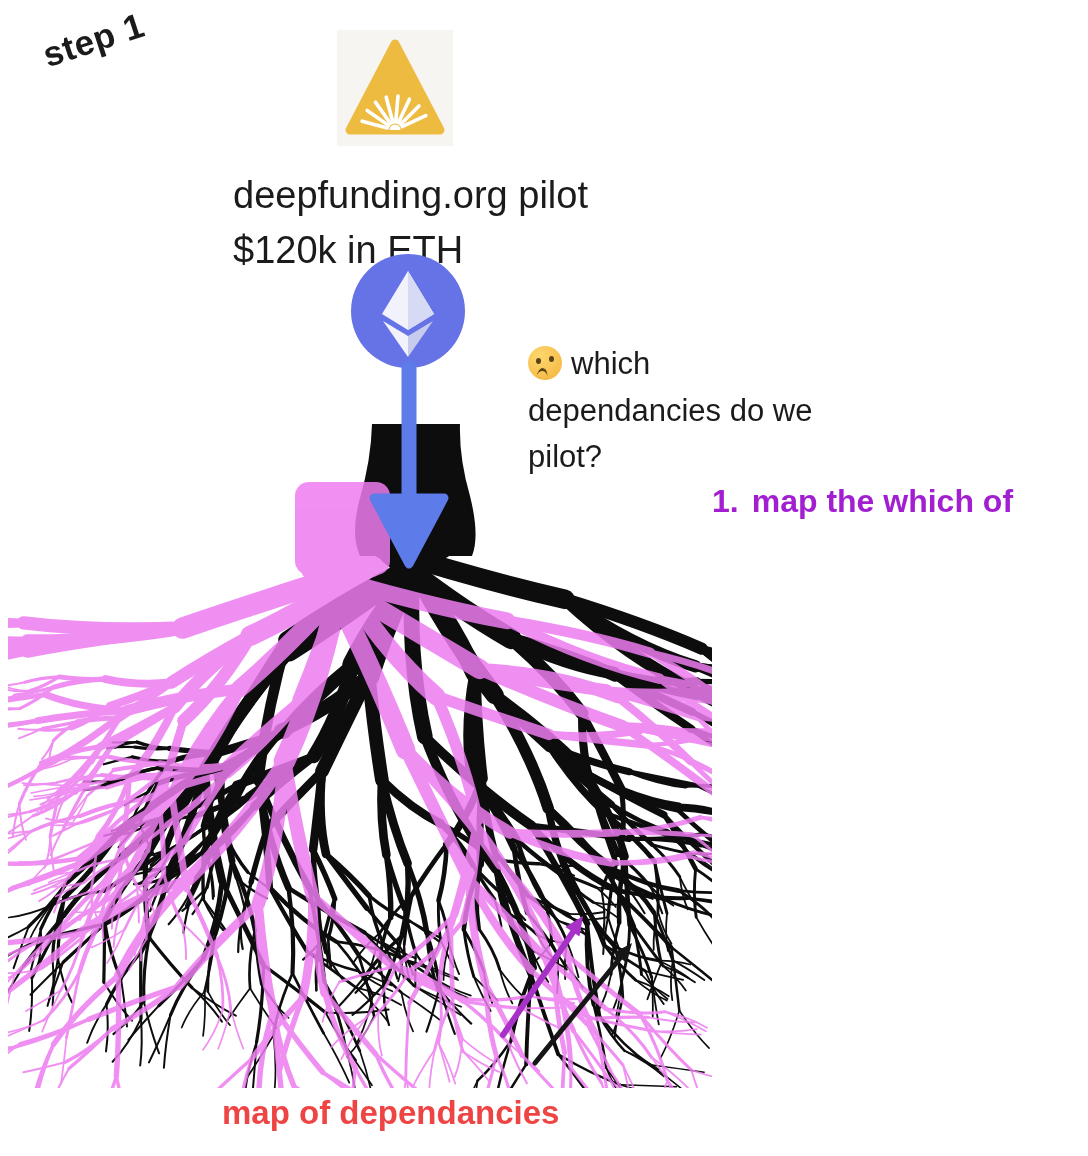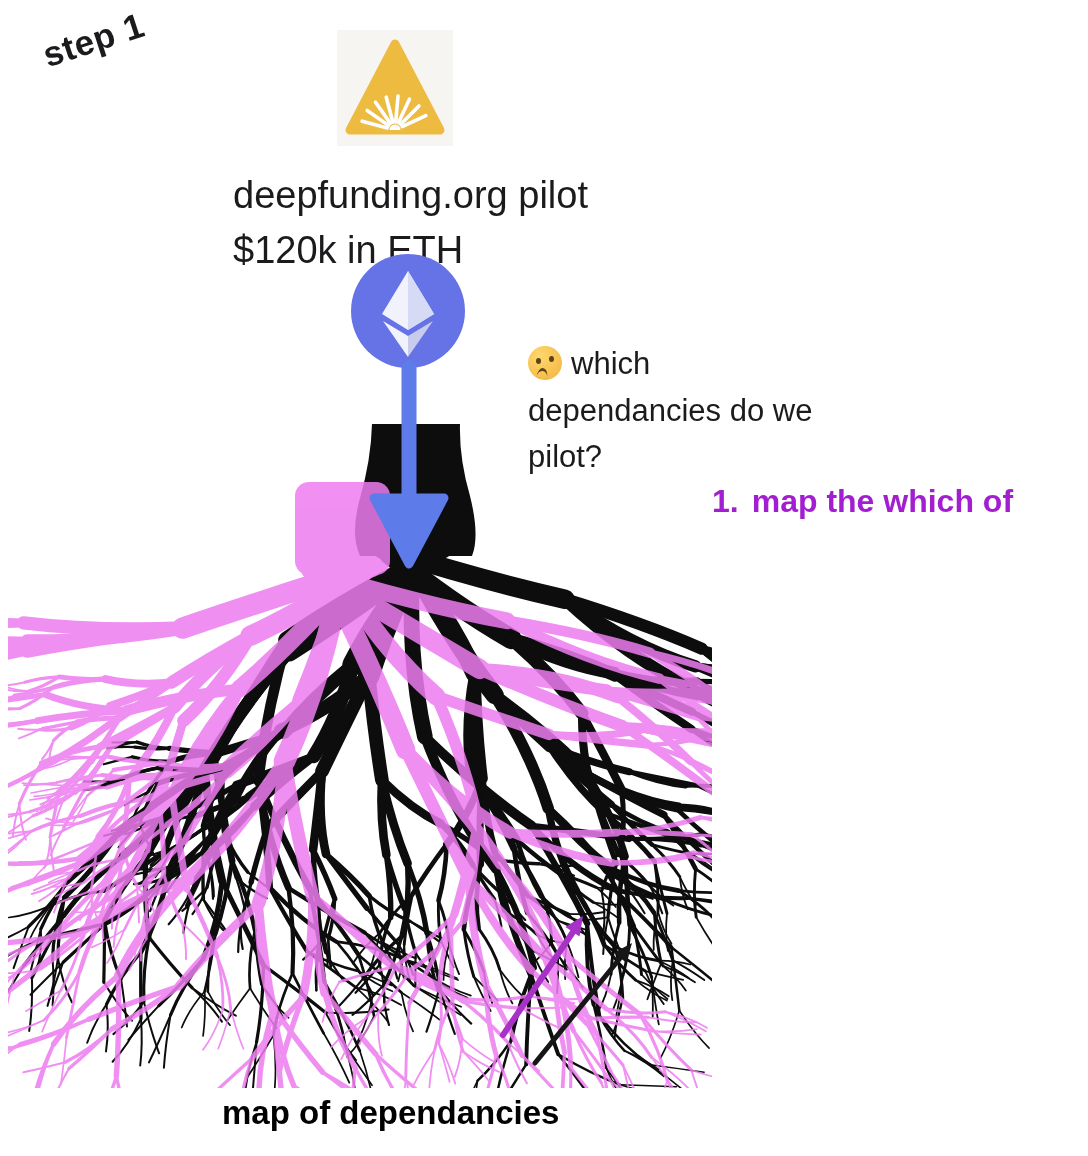--- a/index.html
+++ b/index.html
@@ -1669,15 +1669,15 @@
     <g>
       <line x1="25" y1="137" x2="95" y2="34" stroke="#a832c8" stroke-width="6" stroke-linecap="round"></line>
       <polygon points="105,18 101.5,38.5 87.4,29.1" fill="#a832c8"></polygon>
     </g>
     <g>
       <line x1="57" y1="165" x2="143" y2="59" stroke="#161616" stroke-width="5" stroke-linecap="round"></line>
       <polygon points="154,45 148.3,64.8 135.9,54.7" fill="#161616"></polygon>
     </g>
   </svg>
 
-  <div class="map-label" style="color: #000000;">map of dependancies</div>
+  <div class="map-label" style="color: #ef4444;">map of dependancies</div>
 
 </div>
 
 </body></html>

